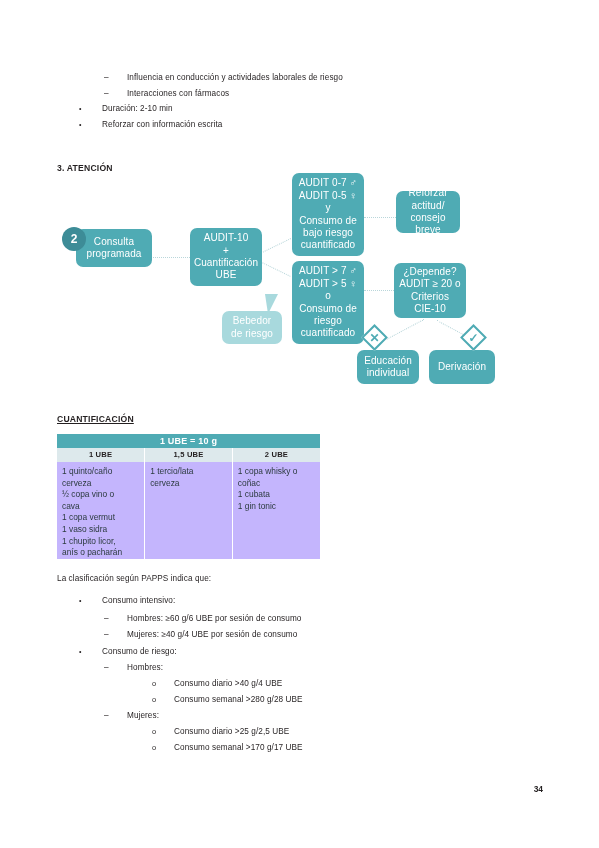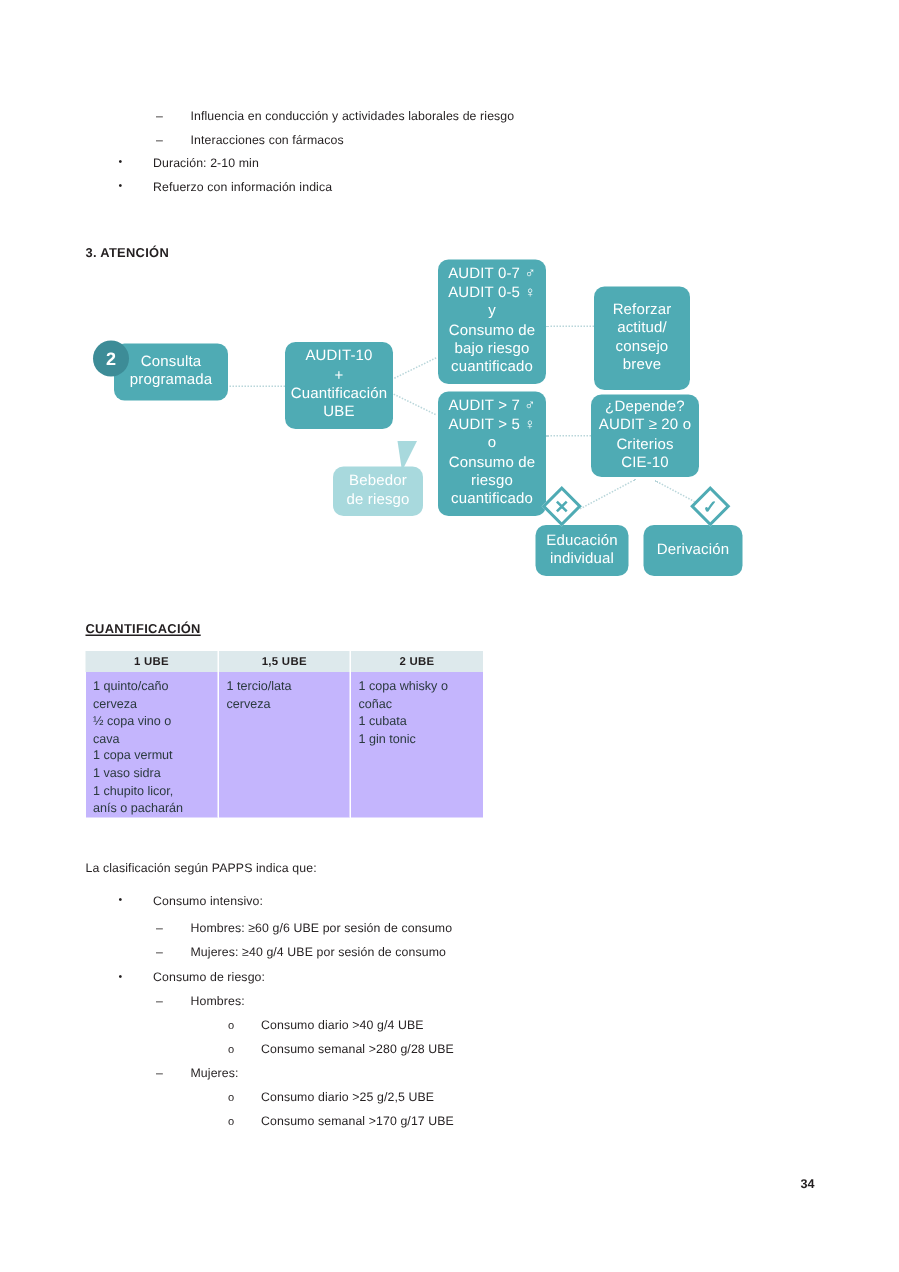--- a/index.html
+++ b/index.html
@@ -208,21 +208,21 @@
   <div class="bullet-dash" style="left:104px; top:72px;">–</div>
   <div class="txt" style="left:127px; top:72px;">Influencia en conducción y actividades laborales de riesgo</div>
 
   <div class="bullet-dash" style="left:104px; top:88px;">–</div>
   <div class="txt" style="left:127px; top:88px;">Interacciones con fármacos</div>
 
   <div class="bullet-dot" style="left:79px; top:103px;">•</div>
   <div class="txt" style="left:102px; top:103px;">Duración: 2-10 min</div>
 
   <div class="bullet-dot" style="left:79px; top:119px;">•</div>
-  <div class="txt" style="left:102px; top:119px;">Refuerzo con información indica</div>
+  <div class="txt" style="left:102px; top:119px;">Reforzar con información escrita</div>
 
   <div class="heading" style="left:57px; top:163px;">3. ATENCIÓN</div>
 
   <div class="flow">
 
     <div class="connector" style="left:150px; top:92px; width:42px;"></div>
     <div class="connector-diag" style="left:260px; top:88px; width:34px; transform: rotate(-26deg);"></div>
     <div class="connector-diag" style="left:260px; top:96px; width:34px; transform: rotate(26deg);"></div>
     <div class="connector" style="left:364px; top:52px; width:32px;"></div>
     <div class="connector" style="left:364px; top:125px; width:30px;"></div>
@@ -245,21 +245,21 @@
 
     <div class="node" style="left:292px; top:8px; width:72px; height:83px;">
       <span style="white-space:pre-line;">AUDIT 0-7 ♂
 AUDIT 0-5 ♀
 y
 Consumo de
 bajo riesgo
 cuantificado</span>
     </div>
 
-    <div class="node" style="left:396px; top:26px; width:64px; height:69px;">
+    <div class="node" style="left:396px; top:26px; width:64px; height:42px;">
       <span style="white-space:pre-line;">Reforzar
 actitud/
 consejo
 breve</span>
     </div>
 
     <div class="node" style="left:292px; top:96px; width:72px; height:83px;">
       <span style="white-space:pre-line;">AUDIT &gt; 7 ♂
 AUDIT &gt; 5 ♀
 o
@@ -295,20 +295,23 @@
 
     <div class="node" style="left:429px; top:185px; width:66px; height:34px;">
       <span style="white-space:pre-line;">Derivación</span>
     </div>
   </div>
 
   <div class="heading underlined" style="left:57px; top:414px;">CUANTIFICACIÓN</div>
 
   <table class="tbl">
     <tbody>
+        <tr>
+      <td class="band" colspan="3">1 UBE = 10 g</td>
+    </tr>
     <tr>
       <th class="subhead" style="width:88px;">1 UBE</th>
       <th class="subhead" style="width:87px;">1,5 UBE</th>
       <th class="subhead" style="width:88px;">2 UBE</th>
     </tr>
     <tr>
       <td class="cell">
         <div>1 quinto/caño</div>
         <div>cerveza</div>
         <div>½ copa vino o</div>

